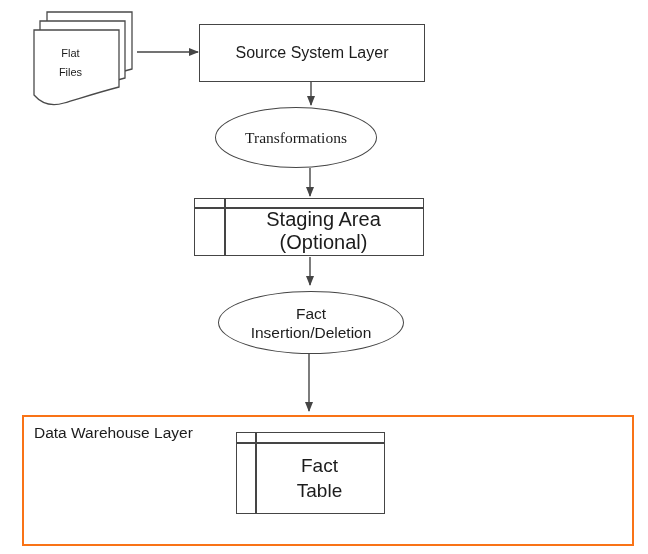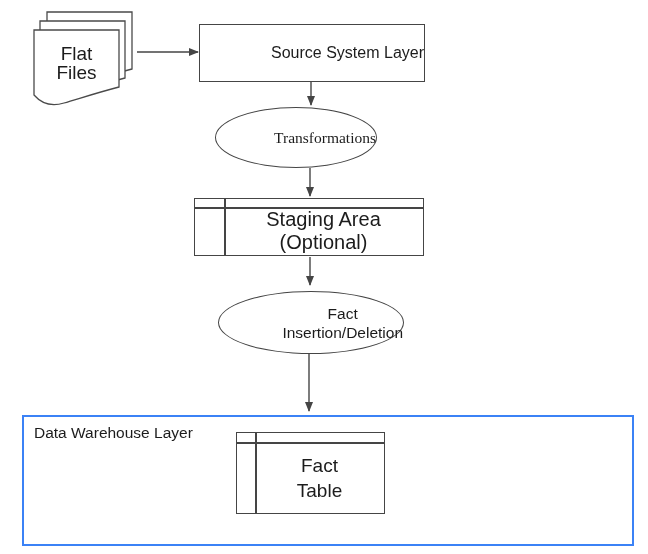--- a/index.html
+++ b/index.html
@@ -10,21 +10,21 @@
     font-family:"Liberation Sans", sans-serif;
     color:#1c1c1c;
     overflow:hidden;
   }
   .layer{position:absolute;left:0;top:0;}
   .node{
     position:absolute;
     box-sizing:border-box;
     border:1.5px solid #454545;
     background:#ffffff;
-    display:flex;align-items:center;justify-content:flex-end;
+    display:flex;align-items:center;justify-content:center;
     text-align:center;
   }
   .node span{white-space:pre-line;}
   .rect-node{font-size:16px;line-height:20px;}
   .ellipse-node{border-radius:50%;font-size:15.5px;line-height:19px;}
   .src{left:199px;top:24px;width:226px;height:58px;}
   .ell-transform{left:215px;top:107px;width:162px;height:61px;font-family:Liberation Serif, serif;}
   .ell-fact{left:218px;top:291px;width:186px;height:63px;}
   .table-node{display:block;}
   .staging{left:194px;top:198px;width:230px;height:58px;}
@@ -36,31 +36,31 @@
   .facttable .t-hline{top:9px;}
   .facttable .t-vline{left:18px;}
   .t-cell{
     position:absolute;display:flex;align-items:center;justify-content:center;
     text-align:center;
   }
   .staging .t-cell{left:29px;top:8px;right:0;bottom:0;font-size:20px;}
   .facttable .t-cell{left:18px;top:9px;right:0;bottom:0;font-size:19px;line-height:25px;}
   .dw{
     left:22px;top:415px;width:612px;height:131px;
-    border:2px solid #3b82f6;
+    border:2px solid #f97316;
     display:block;
   }
   .dw-label{
     position:absolute;left:10px;top:7px;
     font-size:15.5px;
   }
   .flatfiles-label{
-    position:absolute;left:34px;top:32px;width:85px;height:62px;
+    position:absolute;left:28px;top:32px;width:85px;height:62px;
     display:flex;align-items:center;justify-content:center;
-    text-align:center;font-size:19px;line-height:19px;white-space:pre-line;
+    text-align:center;font-size:11px;line-height:19px;white-space:pre-line;
   }
 </style>
 </head>
 <body>
 
 <div class="canvas">
 
   <svg class="layer" width="648" height="554" viewBox="0 0 648 554">
     <defs>
       <marker id="arrowhead" markerUnits="userSpaceOnUse" markerWidth="10" markerHeight="8" viewBox="0 0 10 8" refX="9" refY="4" orient="auto">

